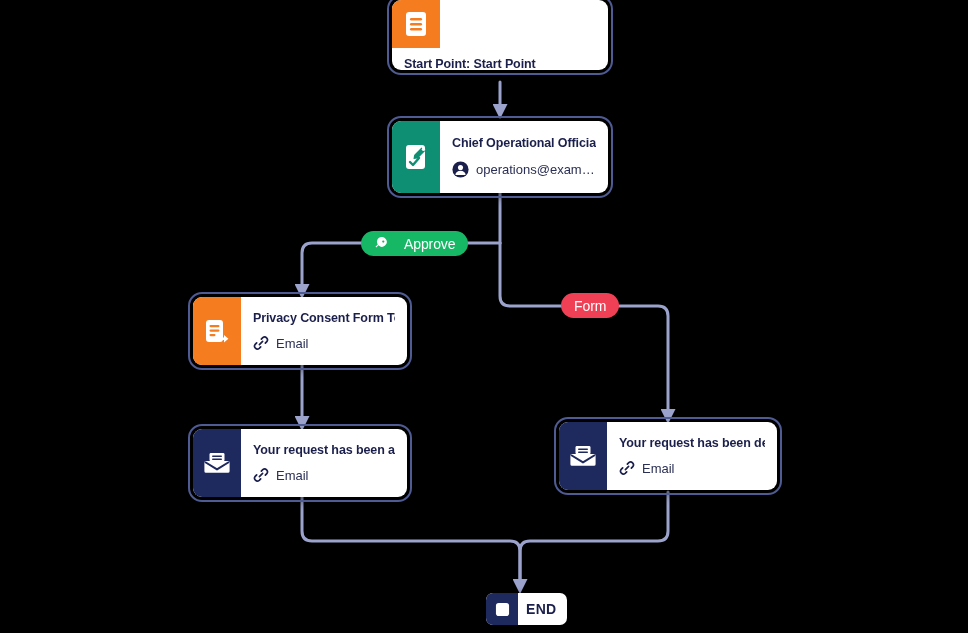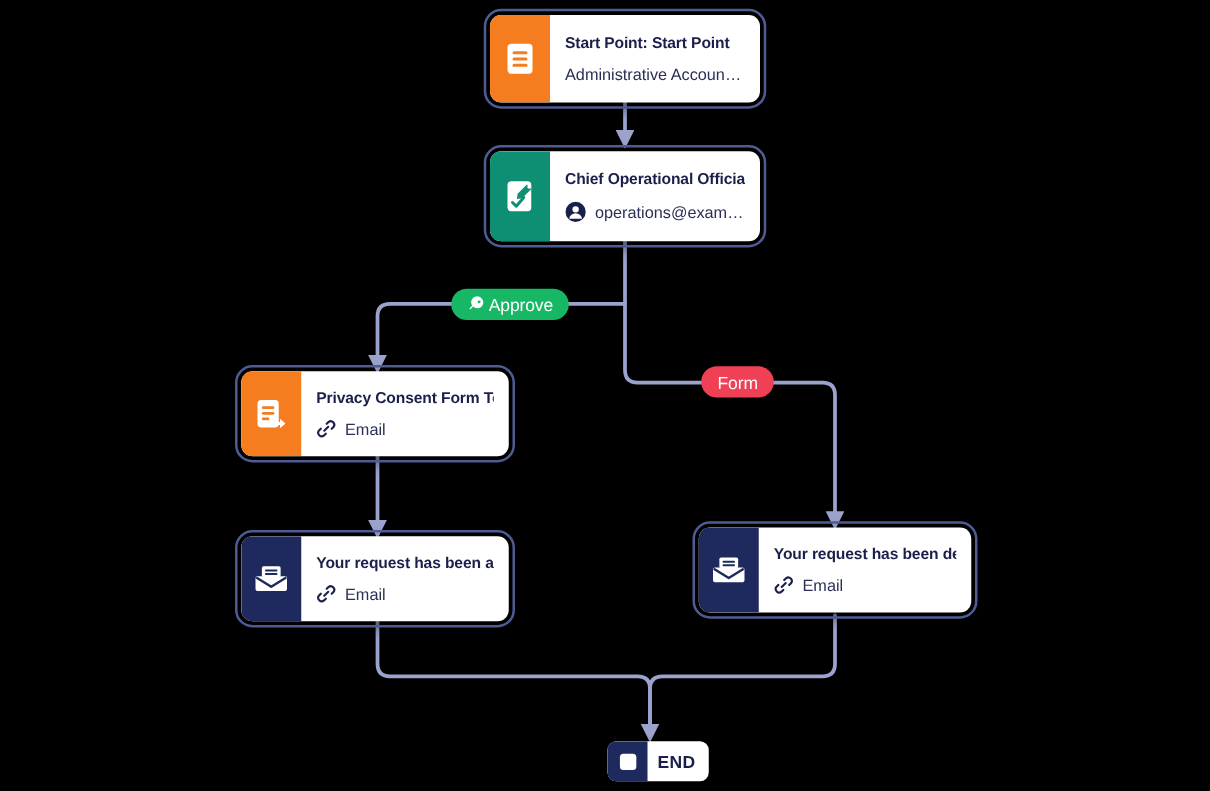--- a/index.html
+++ b/index.html
@@ -75,21 +75,21 @@
     overflow: hidden;
     line-height: 1.2;
   }
   .node-sub .sub-text { overflow: hidden; text-overflow: ellipsis; }
 
   
   .edge-badge {
     position: absolute;
     display: flex;
     align-items: center;
-    gap: 3px;
+    gap: 16px;
     height: 25px;
     padding: 0 13px;
     border-radius: 13px;
     color: #ffffff;
     font-size: 14px;
     letter-spacing: -0.1px;
     z-index: 8;
     white-space: nowrap;
   }
 
@@ -144,21 +144,21 @@
       <path d="M 500 243 L 500 296 Q 500 306 510 306 L 658 306 Q 668 306 668 316 L 668 418" marker-end="url(#arrow)"></path>
 
       <path d="M 302 365 L 302 425" marker-end="url(#arrow)"></path>
 
       <path d="M 302 497 L 302 531 Q 302 541 312 541 L 510 541 Q 520 541 520 551 L 520 588" marker-end="url(#arrow)"></path>
 
       <path d="M 668 492 L 668 531 Q 668 541 658 541 L 530 541 Q 520 541 520 551 L 520 588"></path>
     </g>
   </svg>
 
-  <div class="node selected" style="left:392px; top:12px; width:216px; height:70px;">
+  <div class="node selected" style="left:392px; top:0; width:216px; height:70px;flex-direction:column;">
     <div class="node-icon" style="background:#f57c1f;">
       <svg width="24" height="26" viewBox="0 0 24 26" aria-hidden="true">
         <rect x="2" y="1" width="20" height="24" rx="3" fill="#ffffff"></rect>
         <rect x="6" y="7" width="12" height="2.4" rx="1.2" fill="#f57c1f"></rect>
         <rect x="6" y="12" width="12" height="2.4" rx="1.2" fill="#f57c1f"></rect>
         <rect x="6" y="17" width="12" height="2.4" rx="1.2" fill="#f57c1f"></rect>
       </svg>
     </div>
     <div class="node-body">
       <div class="node-title">Start Point: Start Point</div>

